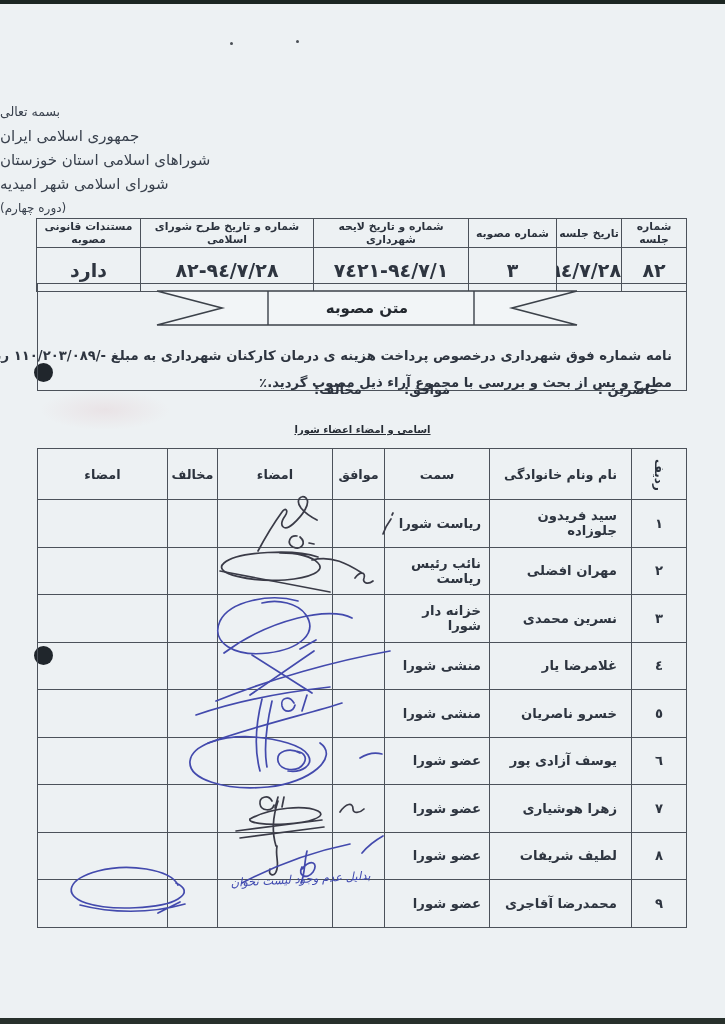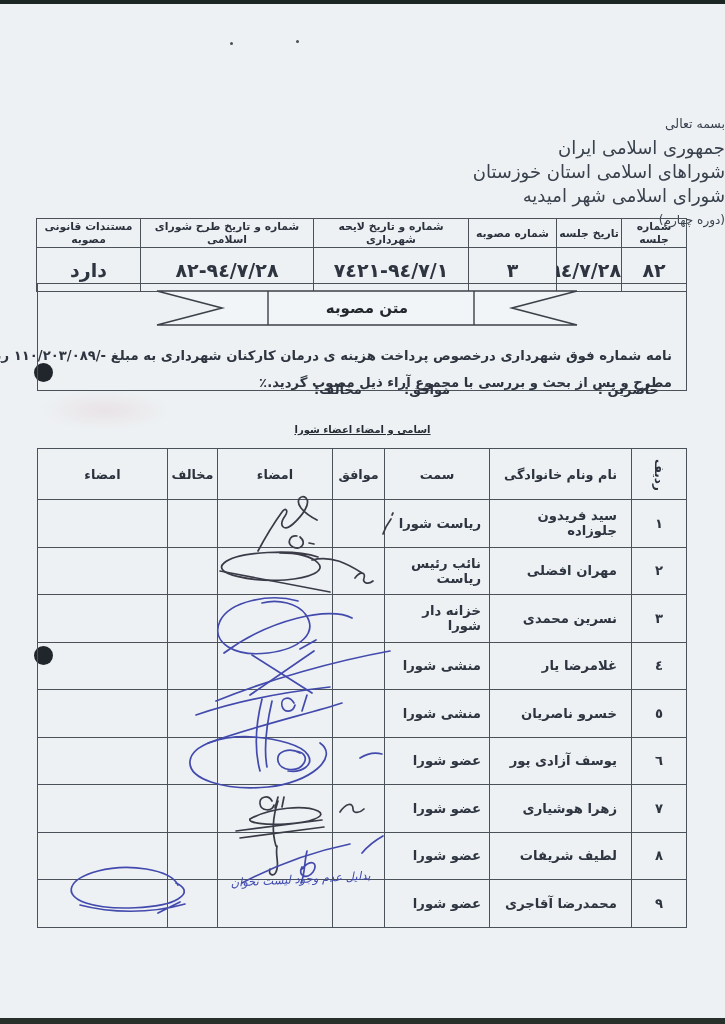--- a/index.html
+++ b/index.html
@@ -11,22 +11,22 @@
     color:#2e3540; overflow:hidden; direction:rtl;
   }
   .edge-top { position:absolute; top:0; left:0; width:725px; height:4px; background:#1c2622; }
   .edge-bottom { position:absolute; bottom:0; left:0; width:725px; height:6px; background:#27302b; }
   .smudge { position:absolute; left:40px; top:390px; width:130px; height:40px;
     background:radial-gradient(closest-side, rgba(210,140,150,.14), rgba(210,140,150,0)); }
   .speck { position:absolute; width:3px; height:3px; border-radius:50%; background:#4a4f55; }
   .punch { position:absolute; left:34px; width:19px; height:19px; border-radius:50%; background:#20262c; }
 
   
-  .letterhead { position:absolute; top:112px; right:0; left:0; text-align:right; }
-  .letterhead div { line-height:24px; font-size:18px; color:#39414d; letter-spacing:0; }
+  .letterhead { position:absolute; top:100px; right:0; left:0; text-align:left; }
+  .letterhead div { line-height:24px; font-size:15px; color:#39414d; letter-spacing:0; }
   .letterhead .l0 { font-size:12.5px; }
   .letterhead .l4 { font-size:12px; }
 
   
   table.meta { position:absolute; top:218px; right:38px; width:650px; border-collapse:collapse;
     table-layout:fixed; direction:rtl; }
   table.meta th, table.meta td { border:1.4px solid #4c525a; text-align:center; overflow:hidden; }
   table.meta th { height:21px; font-size:10.8px; font-weight:bold; color:#2b323d; padding:1px 2px; }
   table.meta td { height:44px; font-size:19px; font-weight:bold; }
 

